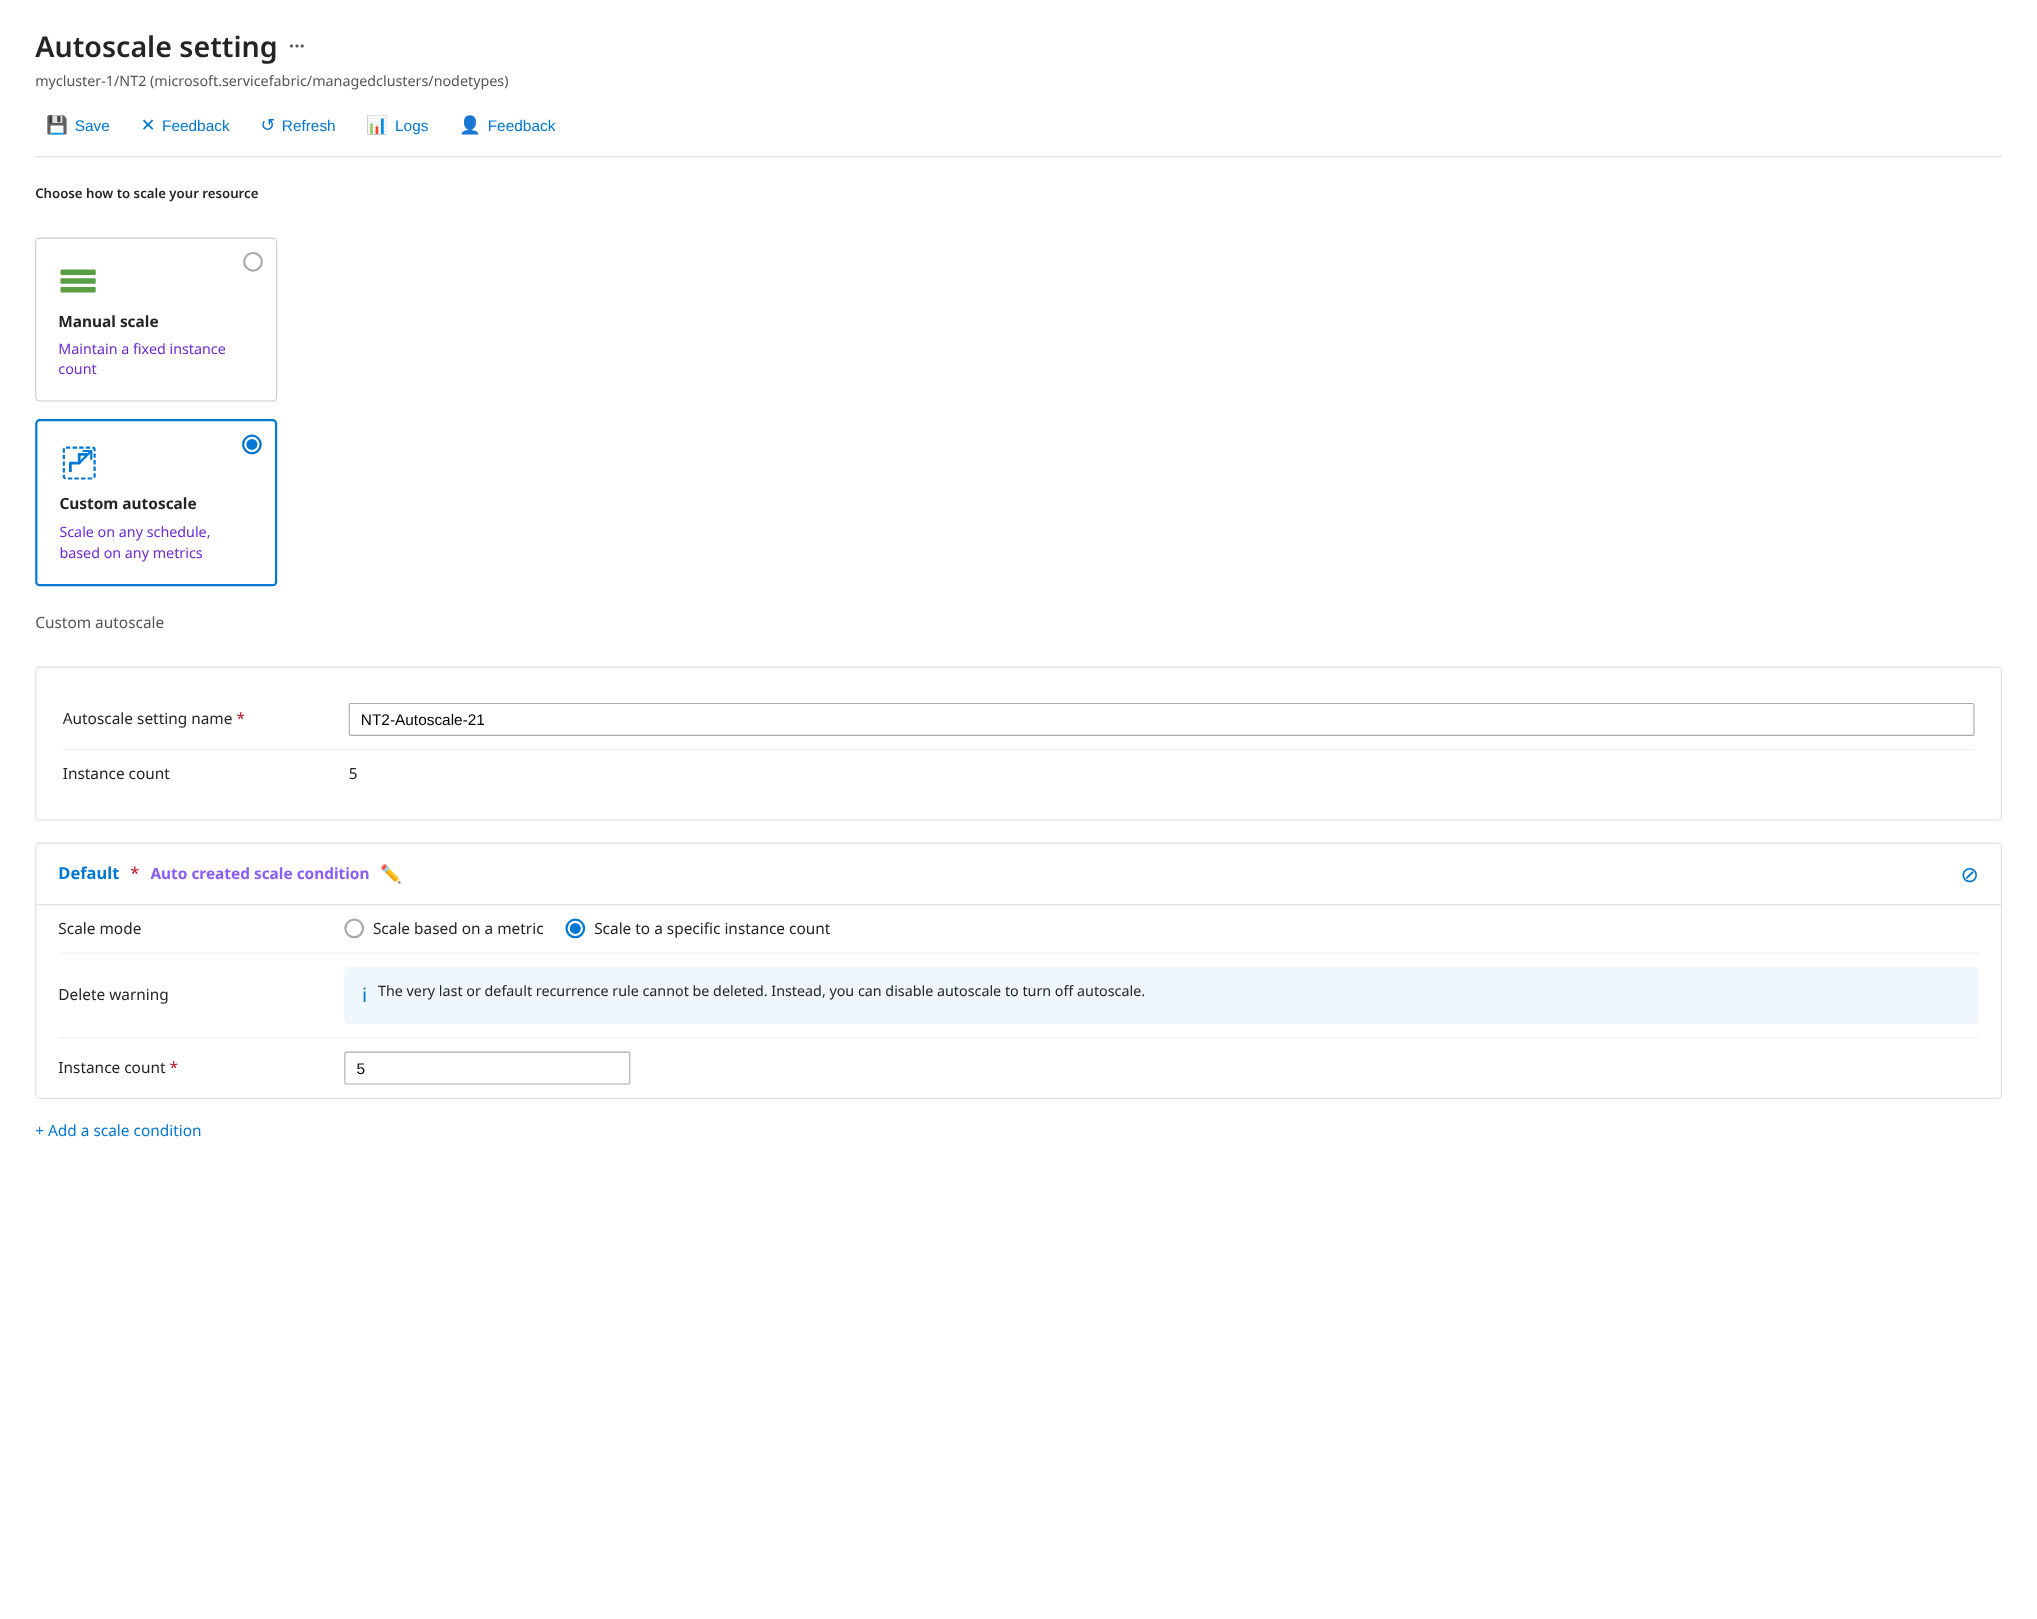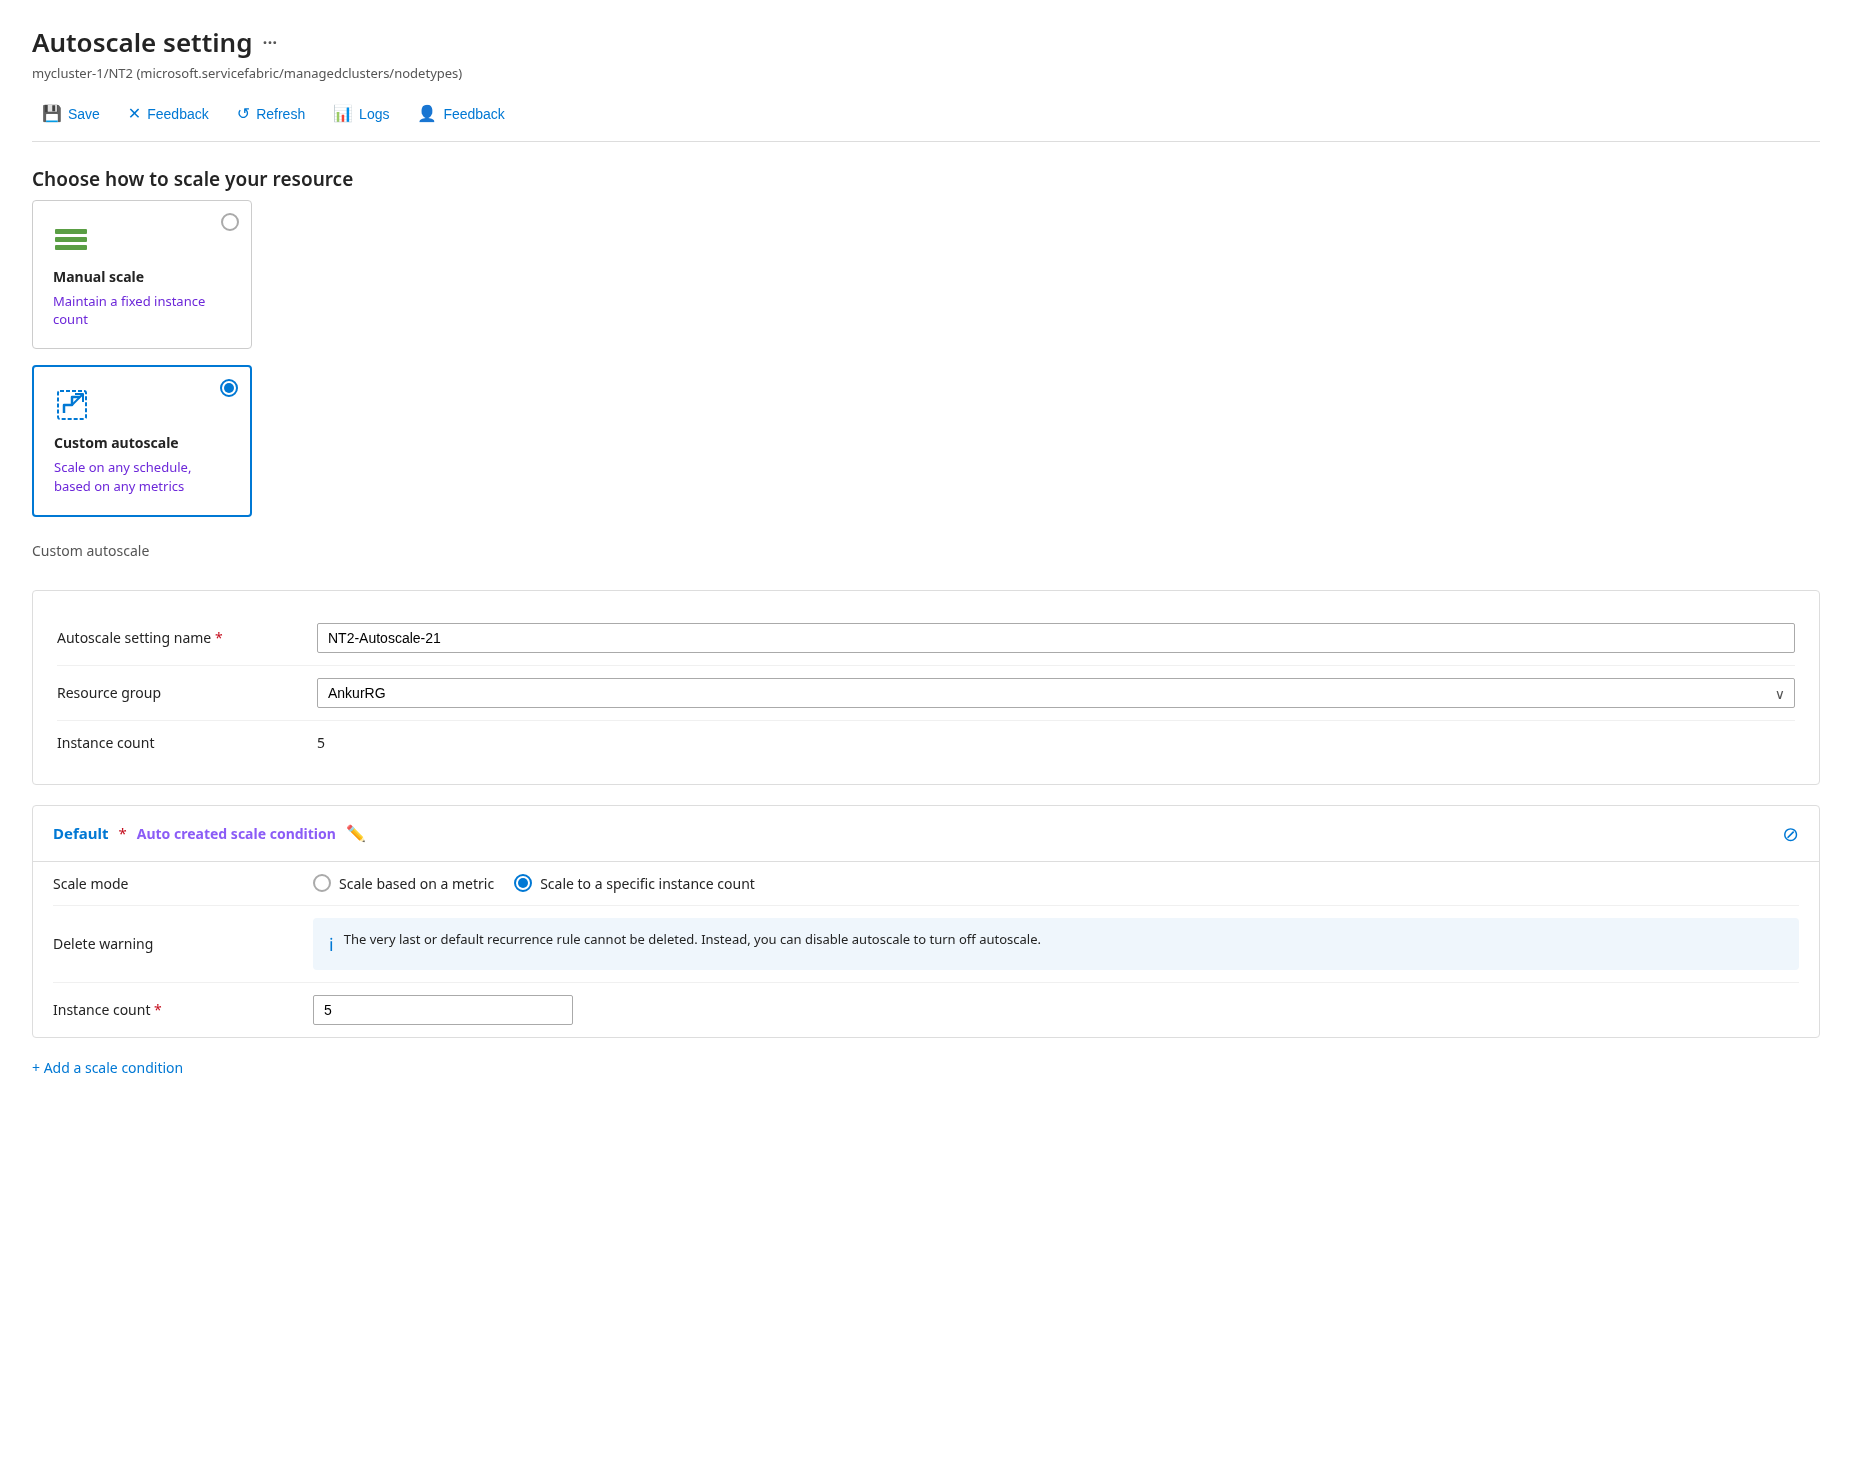--- a/index.html
+++ b/index.html
@@ -43,23 +43,23 @@
       background: none;
       border: none;
       cursor: pointer;
       font-size: 14px;
       color: #0078d4;
       padding: 6px 10px;
       border-radius: 2px;
     }
     .toolbar-btn .icon { font-size: 16px; }
     .section-heading {
-      font-size: 19px;
+      font-size: 12px;
       font-weight: 600;
-      margin-bottom: 8px;
+      margin-bottom: 32px;
     }
     .scale-options {
       display: flex;
       gap: 16px;
       margin-bottom: 24px;
       flex-direction: column;
     }
     .scale-card {
       border: 1.5px solid #ccc;
       border-radius: 4px;
@@ -358,31 +358,20 @@
   <div class="form-row">
     <div class="form-label">
       <span>Autoscale setting name</span>
       <span class="required"> *</span>
     </div>
     <div class="form-control">
       <input type="text" class="form-input" value="NT2-Autoscale-21" style="">
     </div>
   </div>
 
-  <div class="form-row">
-    <div class="form-label">Resource group</div>
-    <div class="form-control">
-      <div class="form-select-wrapper">
-        <select class="form-select">
-          <option>AnkurRG</option>
-        </select>
-        <span class="select-chevron">∨</span>
-      </div>
-    </div>
-  </div>
 
   <div class="form-row">
     <div class="form-label">Instance count</div>
     <div class="form-control">
       <span class="instance-count-value">5</span>
     </div>
   </div>
 </div>
 
 <div class="condition-section">

